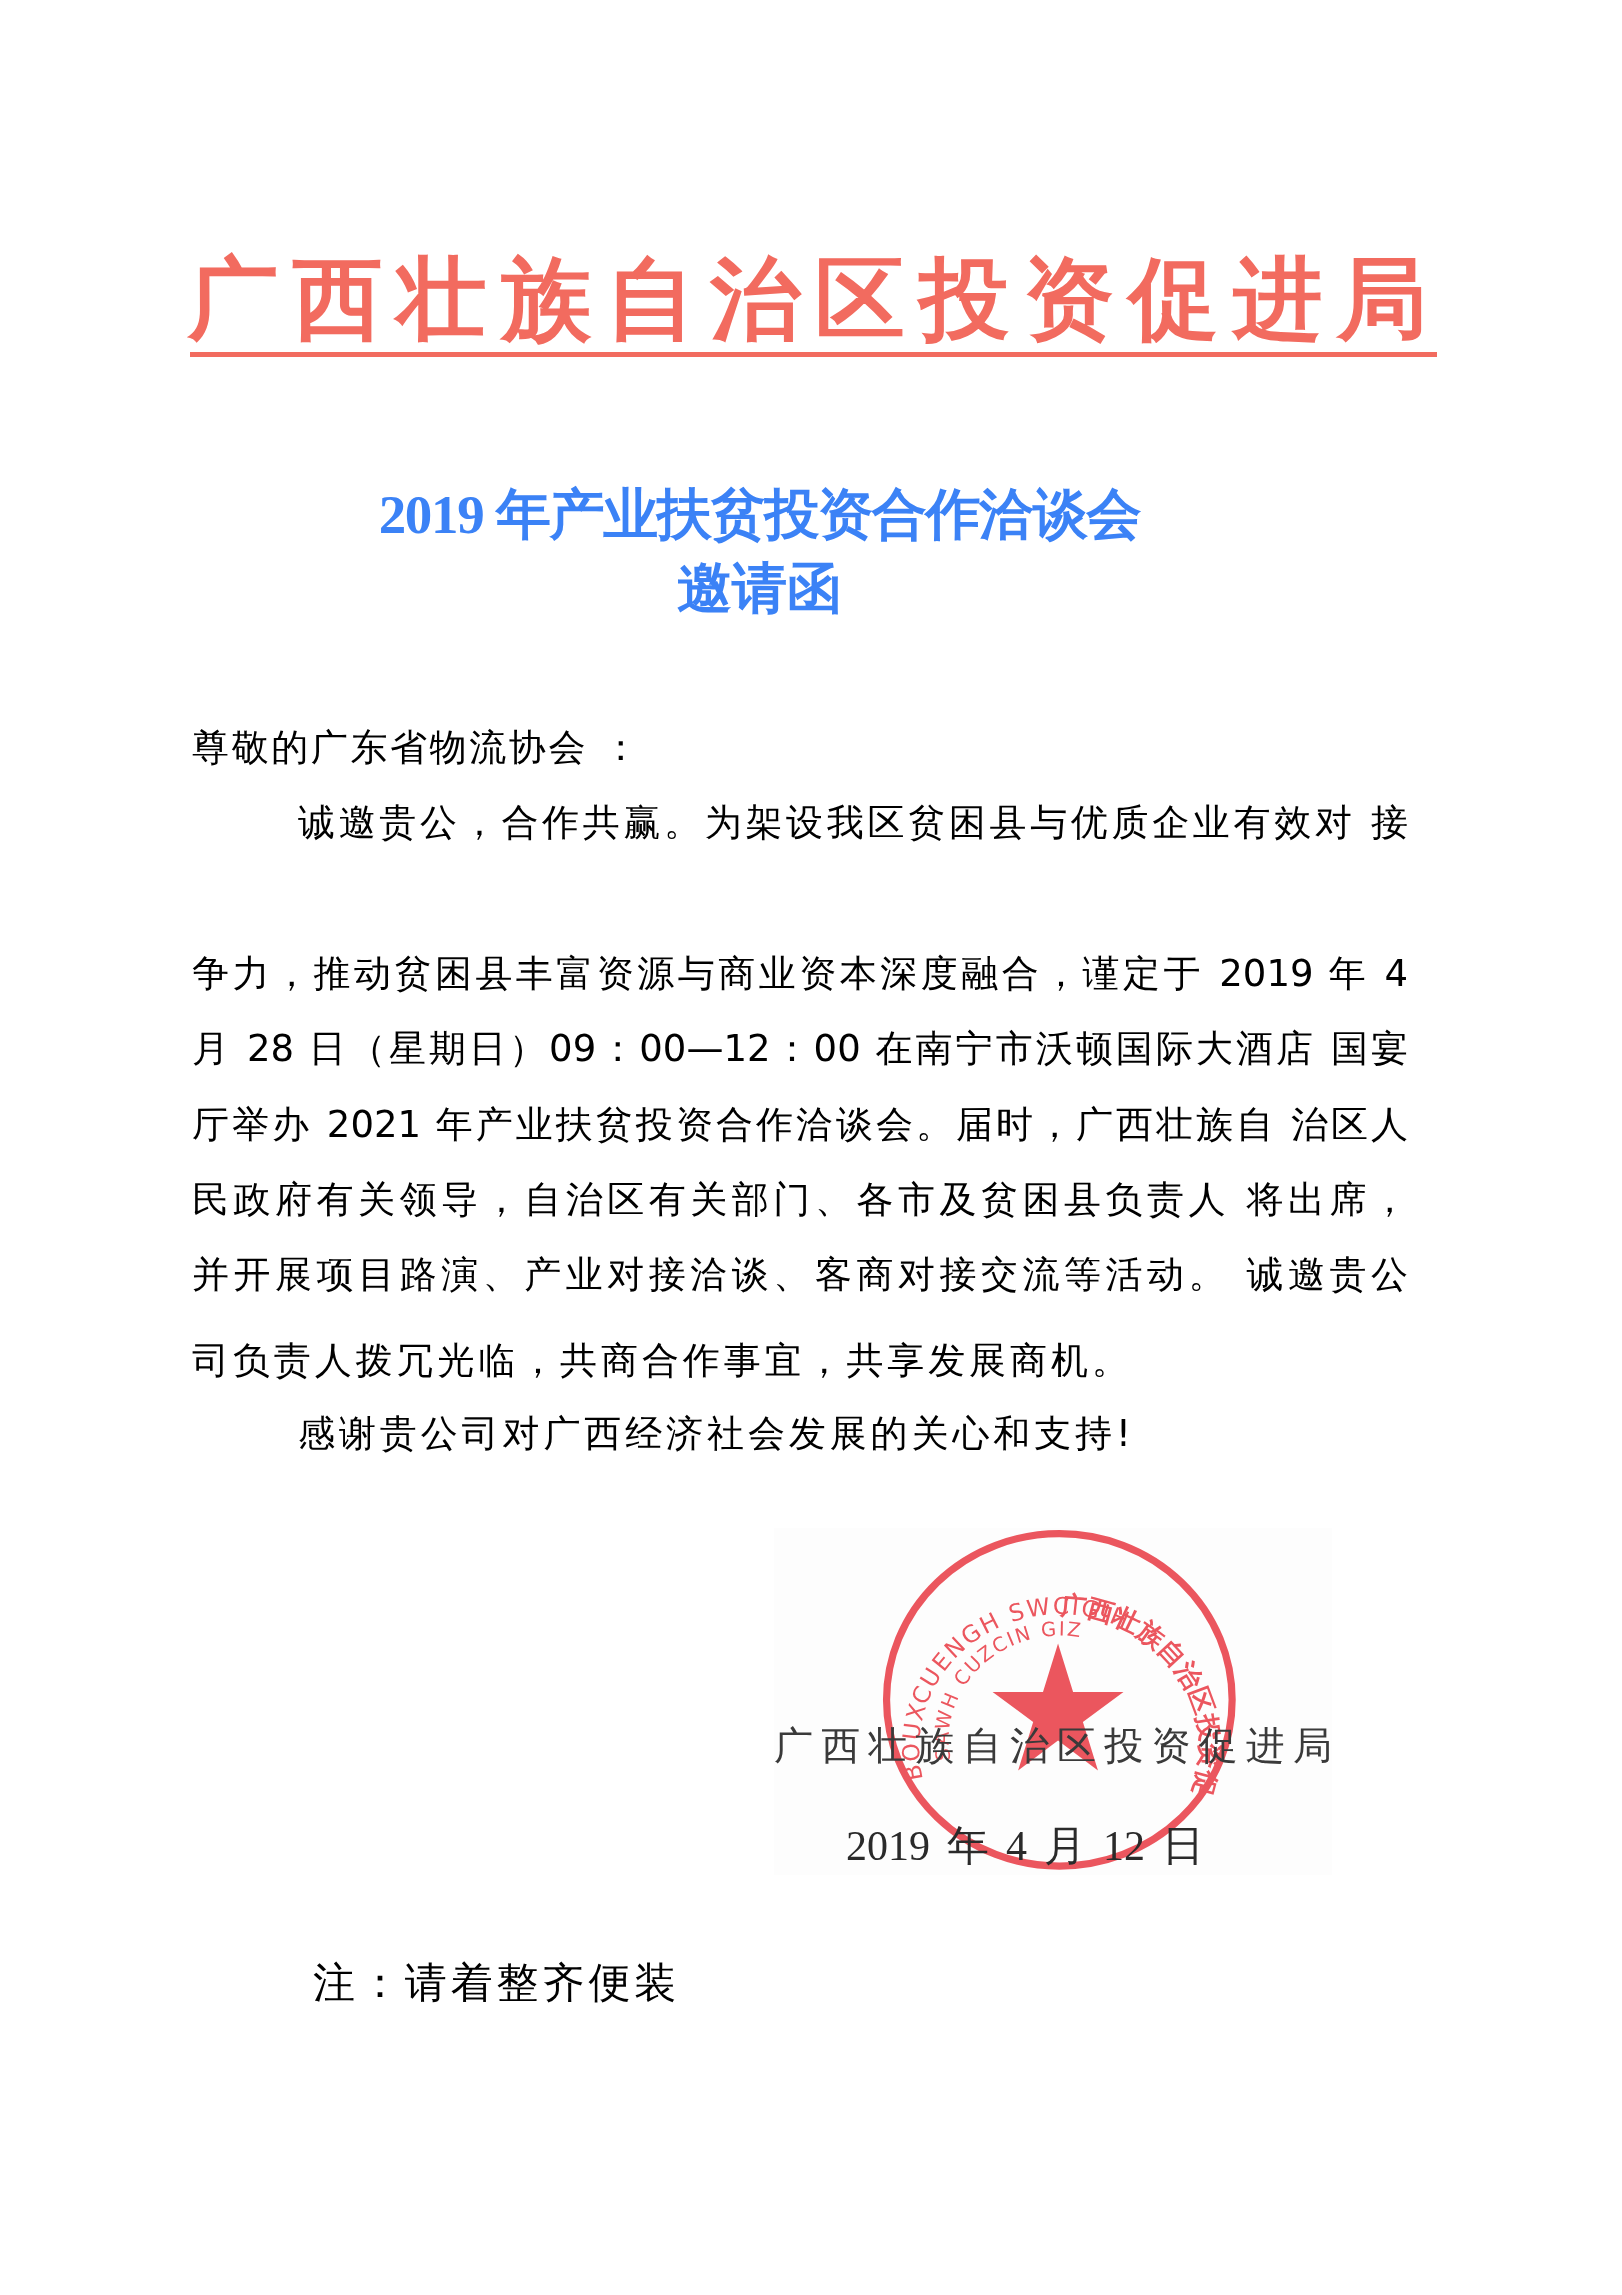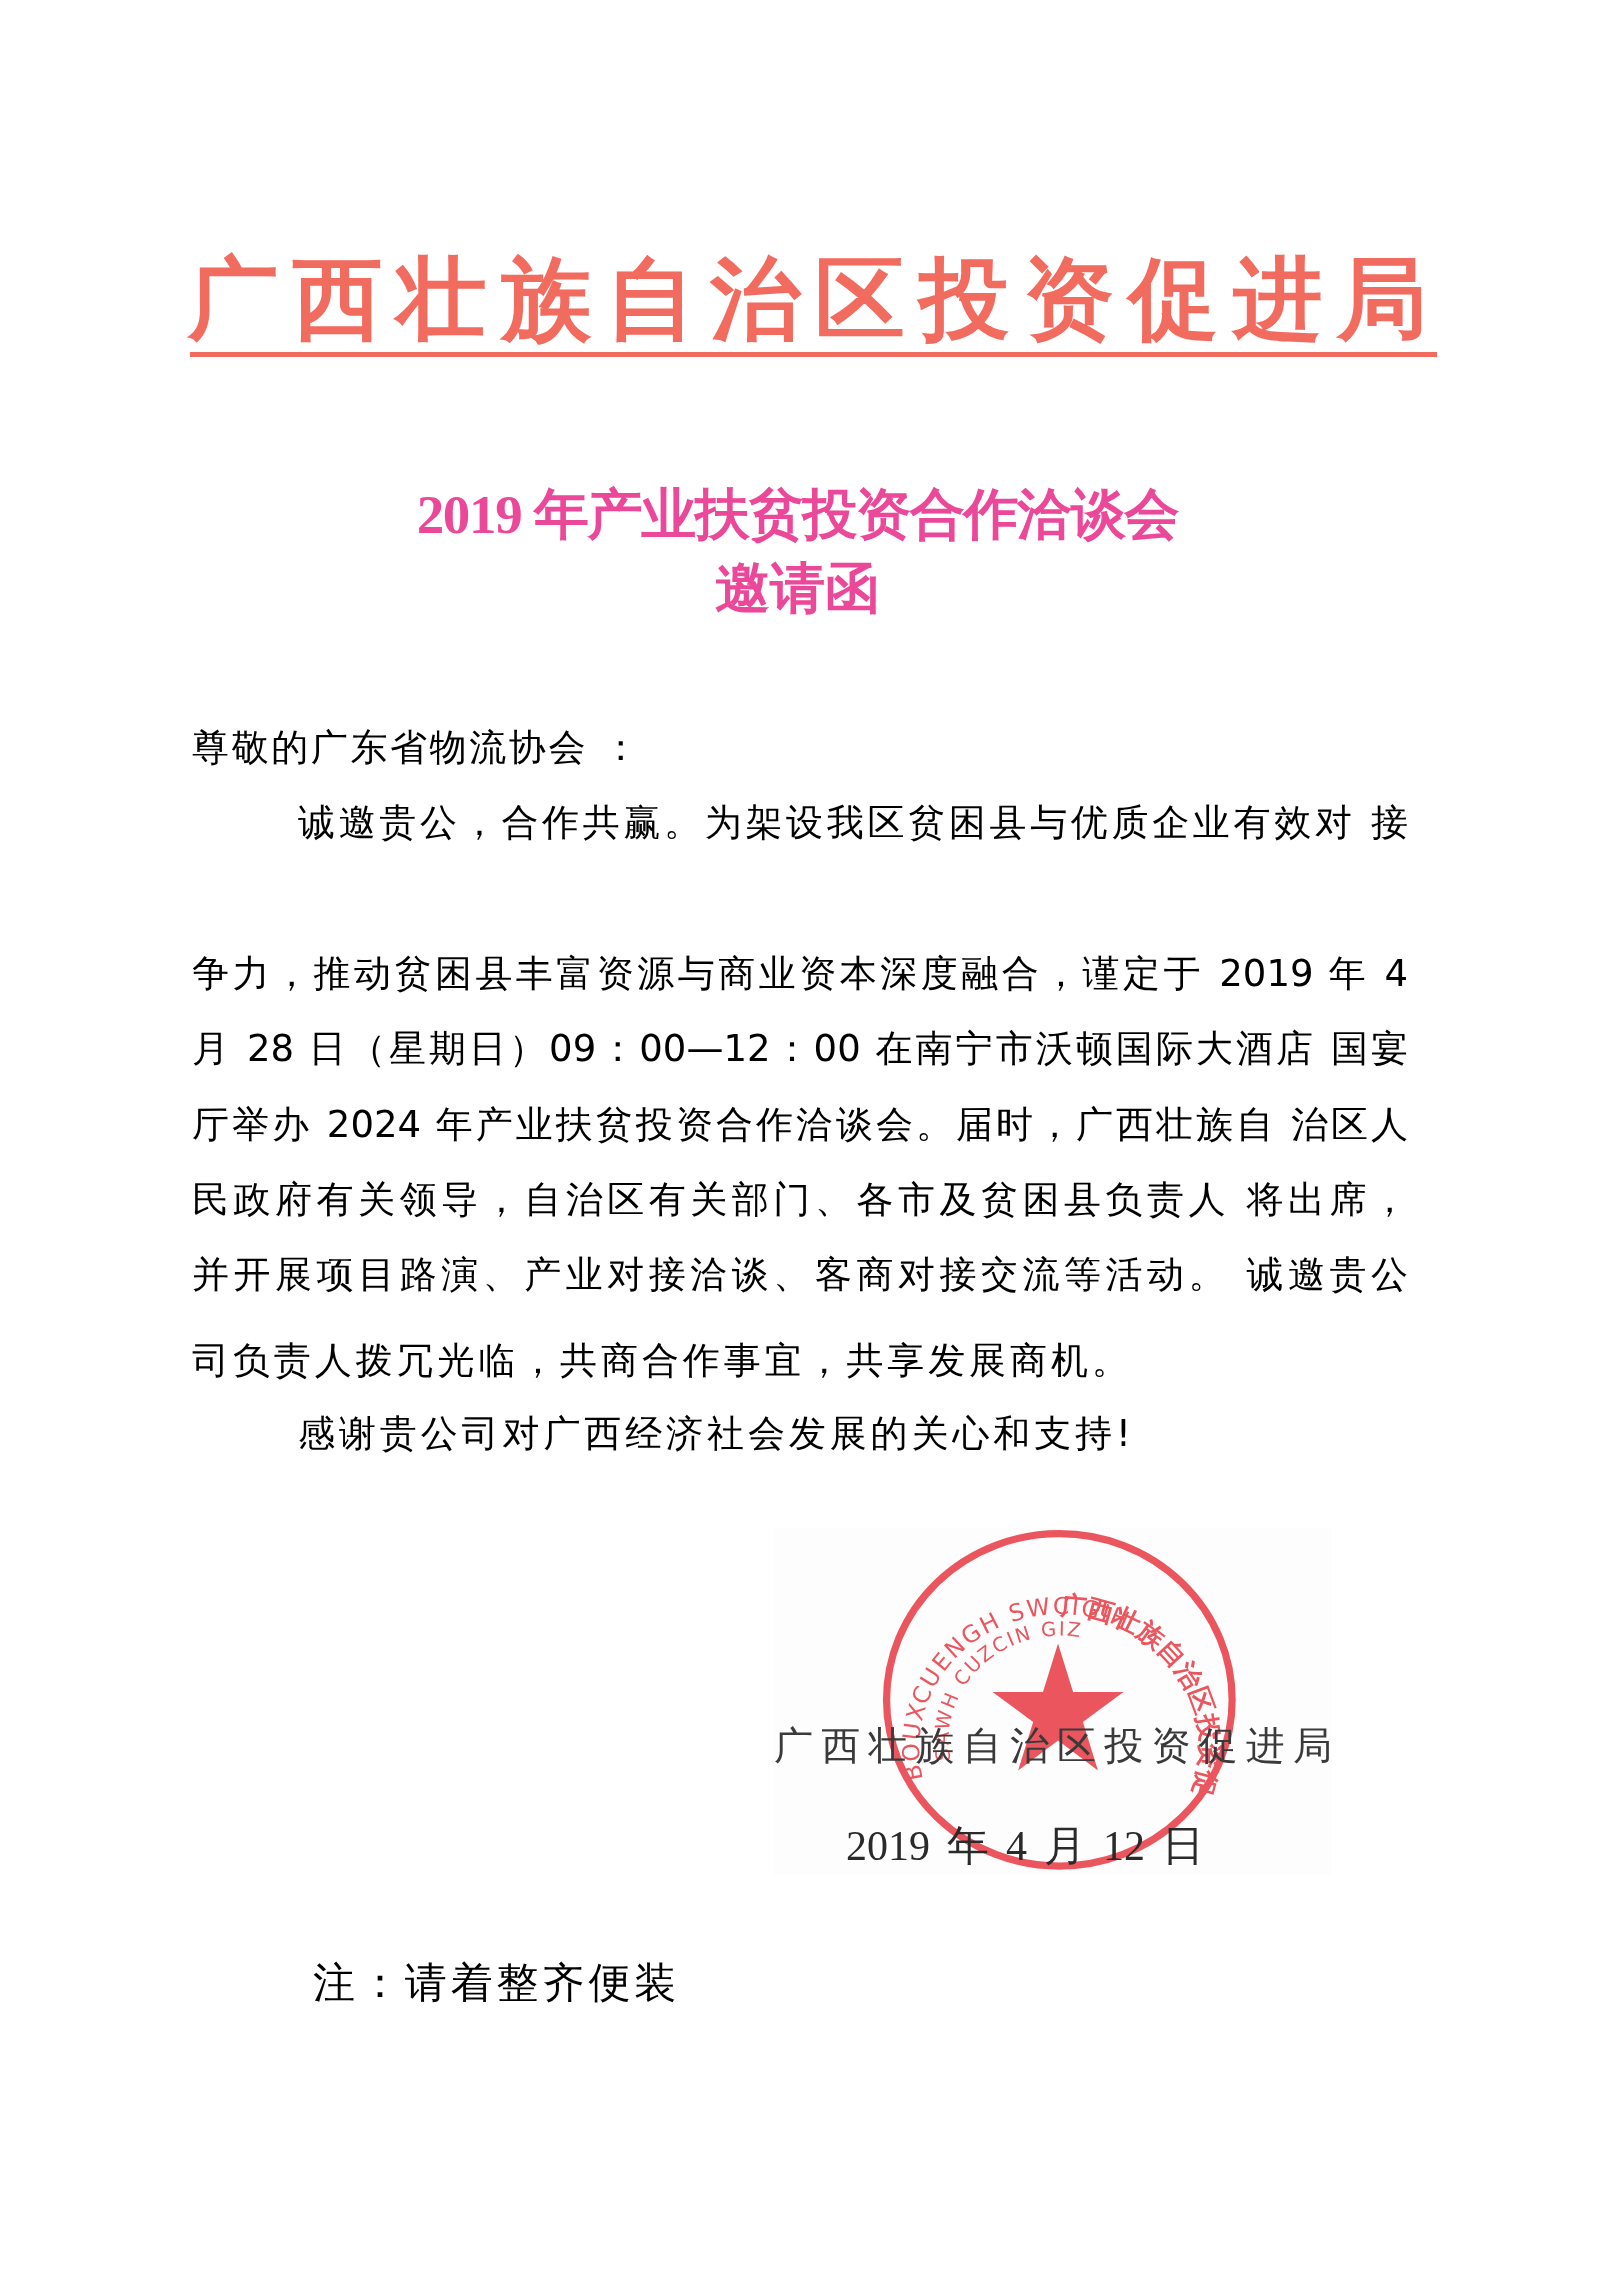--- a/index.html
+++ b/index.html
@@ -46,26 +46,25 @@
     height: 4.6px;
     background: #f26b5f;
   }
 
   
   .subtitle {
     position: absolute;
     left: 0;
     width: 1519px;
     text-align: center;
-    color: #ec4899;
+    color: #3b82f6;
     font-family: "Liberation Serif", "DejaVu Serif", serif;
     font-weight: bold;
     font-size: 55px;
     line-height: 65px;
-    padding-left: 38px;
   }
   .subtitle.line1 { top: 482px; letter-spacing: -1.3px; }
   .subtitle.line2 { top: 556px; }
 
   
   .body-line {
     position: absolute;
     left: 192px;
     width: 1216px;
     color: #000000;
@@ -157,21 +156,21 @@
   <div class="letterhead-rule"></div>
 
   <div class="subtitle line1">2019 年产业扶贫投资合作洽谈会</div>
   <div class="subtitle line2">邀请函</div>
 
   <div class="greeting">尊敬的广东省物流协会 ：</div>
 
   <div class="body-line indent" style="top:797px">诚邀贵公，合作共赢。为架设我区贫困县与优质企业有效对 接</div>
   <div class="body-line" style="top:948px">争力，推动贫困县丰富资源与商业资本深度融合，谨定于 2019 年 4</div>
   <div class="body-line" style="top:1023px">月 28 日（星期日）09：00—12：00 在南宁市沃顿国际大酒店 国宴</div>
-  <div class="body-line" style="top:1099px">厅举办 2024 年产业扶贫投资合作洽谈会。届时，广西壮族自 治区人</div>
+  <div class="body-line" style="top:1099px">厅举办 2021 年产业扶贫投资合作洽谈会。届时，广西壮族自 治区人</div>
   <div class="body-line" style="top:1249px">并开展项目路演、产业对接洽谈、客商对接交流等活动。 诚邀贵公</div>
   <div class="body-line" style="top:1174px">民政府有关领导，自治区有关部门、各市及贫困县负责人 将出席，</div>
   <div class="body-line left-only" style="top:1335px">司负责人拨冗光临，共商合作事宜，共享发展商机。</div>
   <div class="body-line indent left-only" style="top:1408px">感谢贵公司对广西经济社会发展的关心和支持!</div>
 
   <div class="sig-box"></div>
 
   <svg class="stamp" viewBox="0 0 550 530" xmlns="http://www.w3.org/2000/svg">
     <defs>
       <path id="arcOuter" d="M 70 400 A 215 205 0 1 1 480 400" fill="none"></path>

